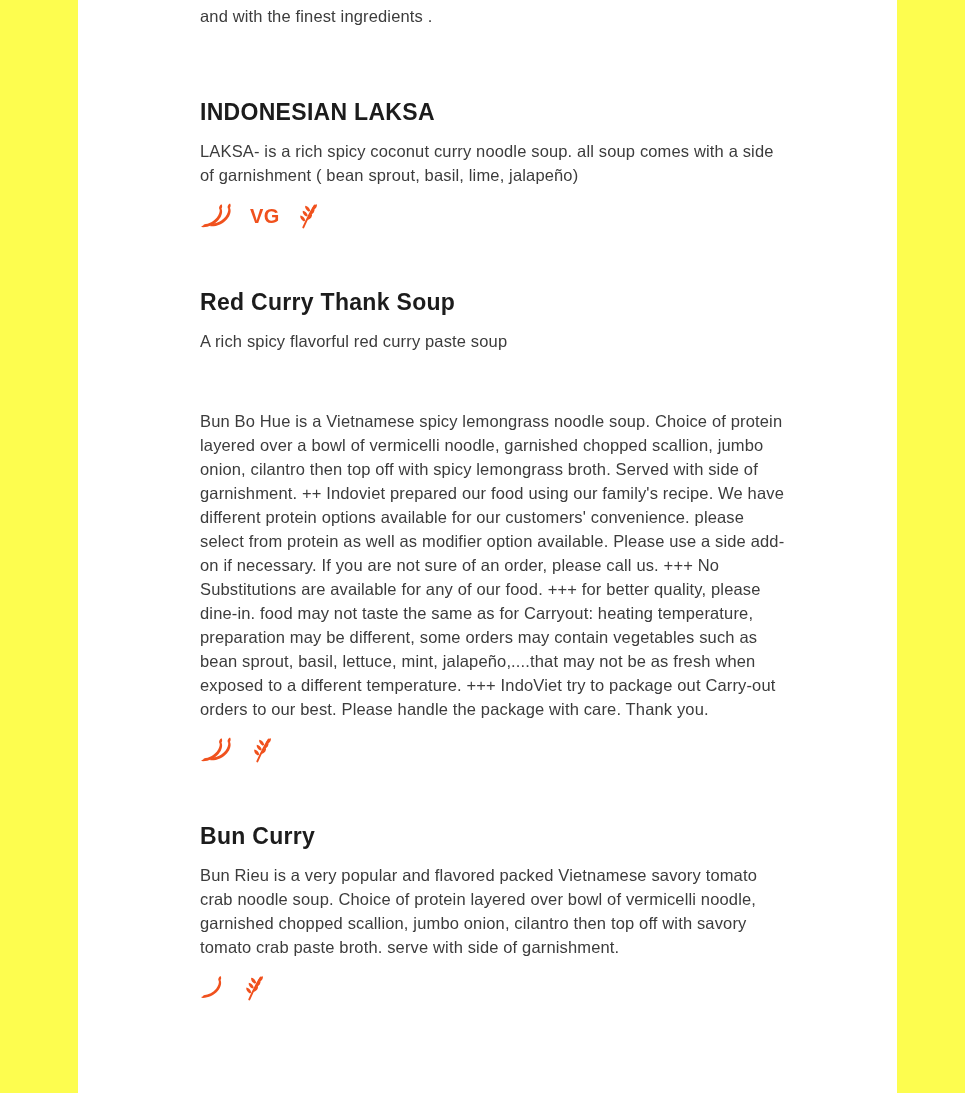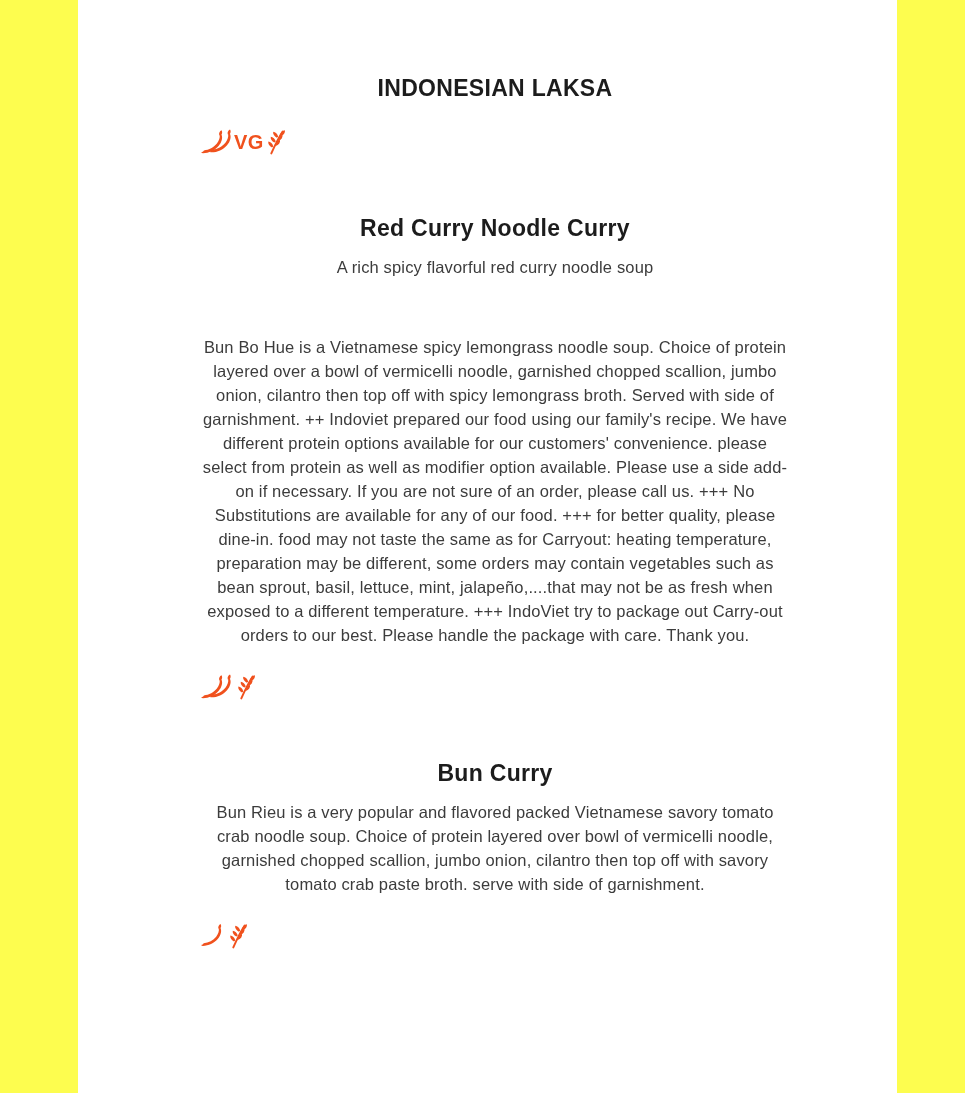--- a/index.html
+++ b/index.html
@@ -24,44 +24,45 @@
     overflow: hidden;
   }
 
   .intro-line {
     font-size: 16.5px;
     line-height: 24px;
     color: #3c3c3c;
     letter-spacing: 0.15px;
   }
 
-  .menu-item { margin-top: 56px; text-align: center; }
+  .menu-item { margin-top: 56px; }
   .menu-item.first { margin-top: 70px; }
 
   .item-name {
     font-size: 23px;
     line-height: 28px;
     font-weight: 700;
     color: #1c1c1c;
     letter-spacing: 0.3px;
   }
 
   .item-desc {
     margin-top: 13px;
     font-size: 16.5px;
     line-height: 24px;
     color: #3c3c3c;
     letter-spacing: 0.15px;
     max-width: 590px;
   }
 
   .icon-row {
-    margin-top: 24px;
+    margin-top: 13px;
     display: flex;
     align-items: center;
+    gap: 16px;
     height: 32px;
     color: #f0511d;
   }
   .icon-row .ic { display: inline-block; color: #f0511d; }
   .icon-row svg { display: block; }
   .vg-badge {
     font-weight: 700;
     font-size: 20px;
     letter-spacing: 0.5px;
     color: #f0511d;
@@ -88,42 +89,44 @@
       <use href="#sym-grain" transform="translate(17.5 9.5) scale(-1,1) rotate(-38)"></use>
     </g>
   </defs>
 </svg>
 
 <div class="page">
   <div class="accent-bar left"></div>
 
   <div class="content">
 
+    <p class="intro-line">and with the finest ingredients .</p>
 
     <section class="menu-item first">
       <h2 class="item-name">INDONESIAN LAKSA</h2>
+      <p class="item-desc">LAKSA- is a rich spicy coconut curry noodle soup. all soup comes with a side of garnishment ( bean sprout, basil, lime, jalapeño)</p>
       <div class="icon-row">
         <span class="ic">
           <svg viewBox="0 0 40 32" width="34" height="28">
             <use href="#sym-chili" transform="translate(0 1)"></use>
             <use href="#sym-chili" transform="translate(10 0)"></use>
           </svg>
         </span>
         <span class="vg-badge">VG</span>
         <span class="ic">
           <svg viewBox="0 0 32 32" width="26" height="28">
               <use href="#sym-wheat"></use>
             </svg>
         </span>
       </div>
     </section>
 
     <section class="menu-item">
-      <h2 class="item-name">Red Curry Noodle Curry</h2>
-      <p class="item-desc">A rich spicy flavorful red curry noodle soup</p>
+      <h2 class="item-name">Red Curry Thank Soup</h2>
+      <p class="item-desc">A rich spicy flavorful red curry paste soup</p>
     </section>
 
     <section class="menu-item">
       <p class="item-desc">Bun Bo Hue is a Vietnamese spicy lemongrass noodle soup. Choice of protein layered over a bowl of vermicelli noodle, garnished chopped scallion, jumbo onion, cilantro then top off with spicy lemongrass broth. Served with side of garnishment. ++ Indoviet prepared our food using our family's recipe. We have different protein options available for our customers' convenience. please select from protein as well as modifier option available. Please use a side add-on if necessary. If you are not sure of an order, please call us. +++ No Substitutions are available for any of our food. +++ for better quality, please dine-in. food may not taste the same as for Carryout: heating temperature, preparation may be different, some orders may contain vegetables such as bean sprout, basil, lettuce, mint, jalapeño,....that may not be as fresh when exposed to a different temperature. +++ IndoViet try to package out Carry-out orders to our best. Please handle the package with care. Thank you.</p>
       <div class="icon-row">
         <span class="ic">
           <svg viewBox="0 0 40 32" width="34" height="28">
             <use href="#sym-chili" transform="translate(0 1)"></use>
             <use href="#sym-chili" transform="translate(10 0)"></use>
           </svg>

